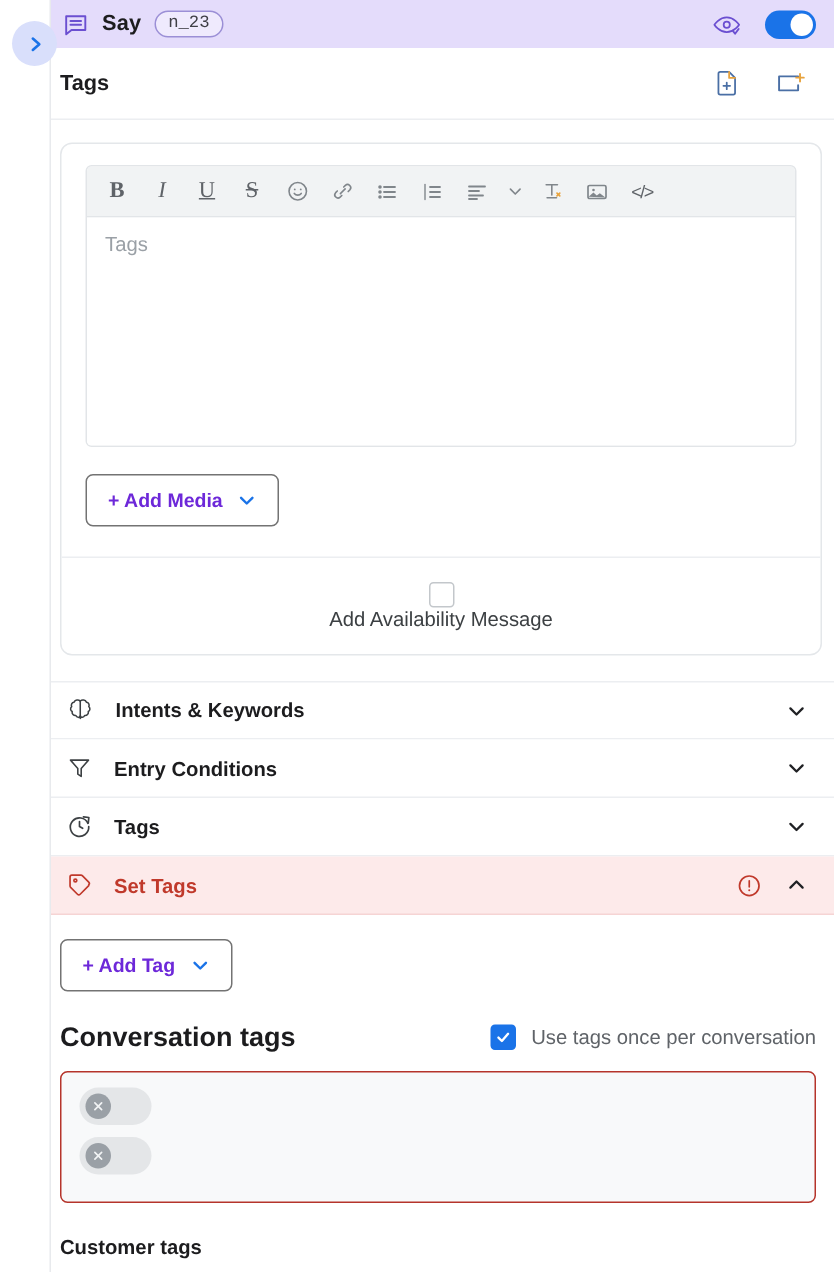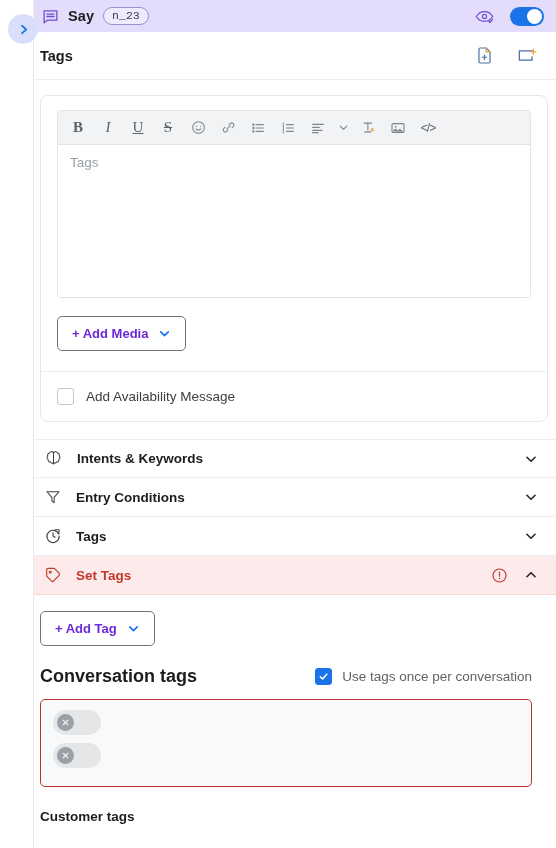--- a/index.html
+++ b/index.html
@@ -89,21 +89,21 @@
 
   .media-row { padding: 18px 0 20px 0; }
   .btn-outline {
     display: inline-flex; align-items: center; gap: 10px;
     border: 1px solid #737373; border-radius: 5px;
     background: #ffffff; color: #6d28d9;
     font-size: 13px; font-weight: bold;
     padding: 9px 14px; cursor: pointer;
   }
   .card-divider { border-top: 1px solid #eceef1; }
-  .check-row { display: flex; align-items: center; gap: 12px; padding: 16px 16px; }
+  .check-row { display: flex; align-items: center; padding: 16px 16px; flex-direction: column; }
   .cb {
     width: 17px; height: 17px; border: 1.6px solid #c3c7cb; border-radius: 3px;
     background: #ffffff; cursor: pointer; flex: none;
   }
   .cb.checked {
     background: #1a73e8; border-color: #1a73e8;
     display: flex; align-items: center; justify-content: center;
   }
   .cb-label { font-size: 13.5px; color: #3c4043; }
 
@@ -113,21 +113,21 @@
     padding: 0 18px 0 18px; border-bottom: 1px solid #eceef1;
     background: #ffffff; cursor: pointer;
   }
   .acc:first-of-type { border-top: 1px solid #eceef1; }
   .acc .acc-label { flex: 1; font-size: 13.5px; font-weight: bold; color: #1c1c1e; }
   .acc.error { background: #fdeaea; border-bottom: 1px solid #f6d4d4; }
   .acc.error .acc-label { color: #c0392b; }
   .acc-right { display: flex; align-items: center; gap: 16px; }
 
   
-  .tags-body { padding: 16px 24px 0 14px; }
+  .tags-body { padding: 16px 12px 0 14px; }
   .sub-row { display: flex; align-items: center; margin-top: 20px; }
   .sub-label { font-size: 18px; font-weight: bold; color: #1c1c1e; flex: 1; }
   .sub-check { display: flex; align-items: center; gap: 10px; }
   .sub-check .cb-label { color: #5f6368; font-size: 13.5px; }
   .tag-box {
     margin-top: 12px; border: 1px solid #b5342b; border-radius: 5px;
     background: #f8f9fa; padding: 10px 12px; min-height: 88px;
   }
   .chip {
     width: 48px; height: 25px; border-radius: 13px; background: #e4e6e8;

